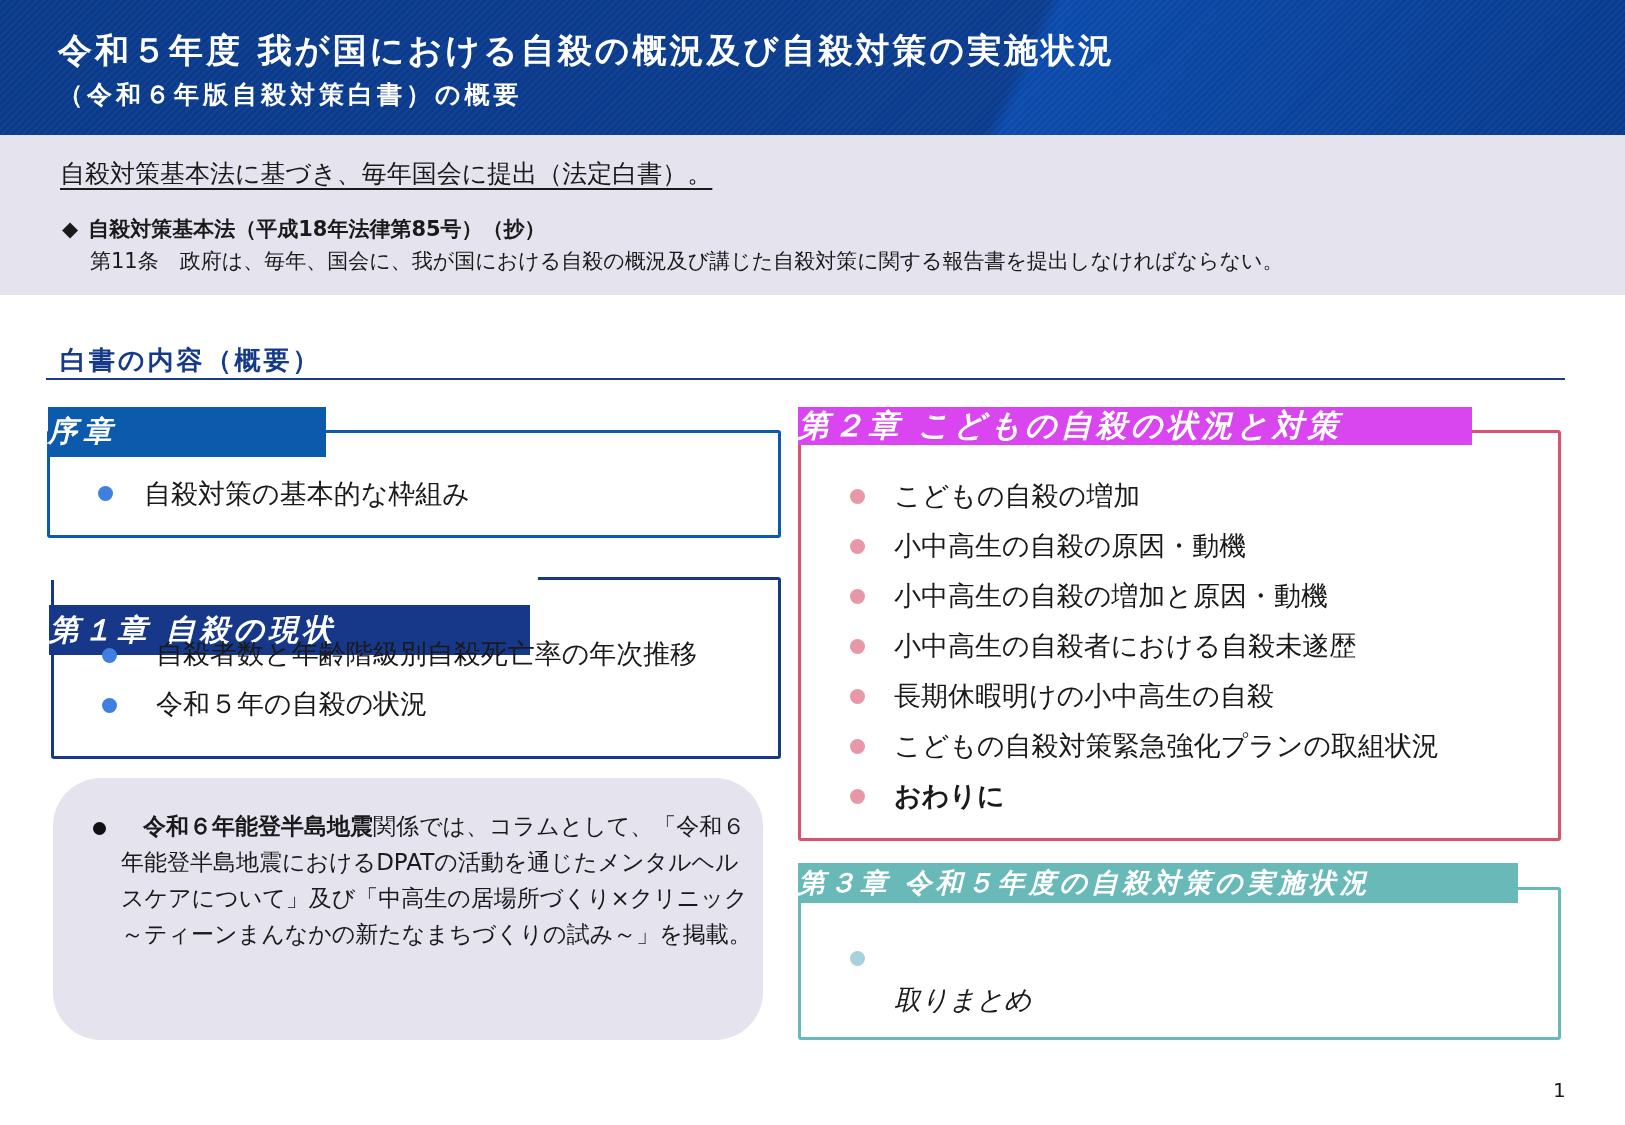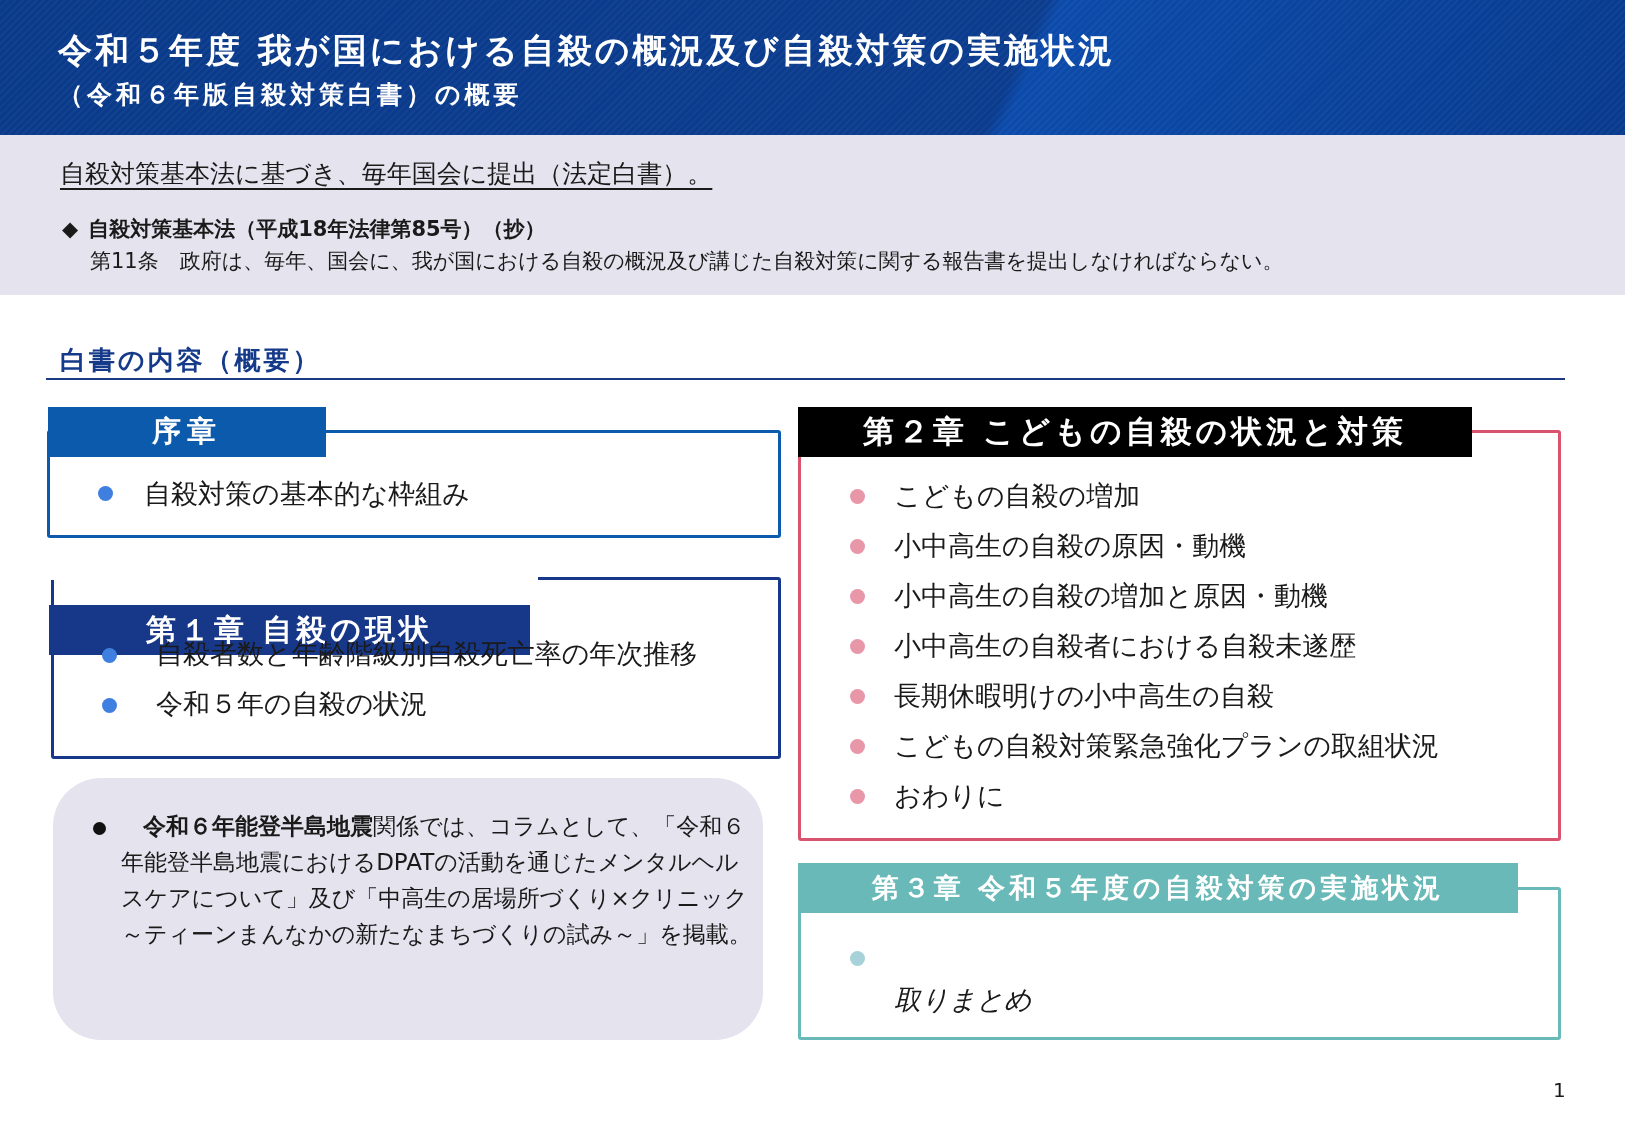--- a/index.html
+++ b/index.html
@@ -42,21 +42,21 @@
       letter-spacing:3px; white-space:nowrap;
     }
     .section-rule {
       position:absolute; left:46px; top:378px; width:1519px; height:2px; background:#1b3a84;
     }
     .chapter {
       position:absolute; box-sizing:border-box; border:3px solid; border-radius:3px;
     }
     .chapter-label {
       position:absolute; color:#fff; font-weight:bold; white-space:nowrap;
-      display:flex; align-items:center; justify-content:center;
+      display:flex; align-items:center; font-style:italic;
     }
     .bullet-list { position:absolute; margin:0; padding:0; list-style:none; }
     .bullet-list li { position:relative; white-space:nowrap; font-size:27px; }
     .dot {
       position:absolute; width:15px; height:15px; border-radius:50%;
     }
     .note {
       position:absolute; left:53px; top:778px; width:710px; height:262px;
       background:#e4e3ee; border-radius:48px;
     }
@@ -119,21 +119,21 @@
   </li>
 </ul>
 
 <div class="note">
   <span class="ndot"></span>
   <div class="ntext"><b>令和６年能登半島地震</b><span>関係では、コラムとして、「令和６年能登半島地震におけるDPATの活動を通じたメンタルヘルスケアについて」及び「中高生の居場所づくり×クリニック～ティーンまんなかの新たなまちづくりの試み～」を掲載。</span></div>
 </div>
 
 <div class="chapter" style="left:798px; top:430px; width:763px; height:411px; border-color:#d9536f;"></div>
 <div style="position:absolute; left:796px; top:405px; width:686px; height:24px; background:#fff;"></div>
-<div class="chapter-label" style="left:798px; top:407px; width:674px; height:50px; background:#000000; font-size:31px; letter-spacing:4px;">
+<div class="chapter-label" style="left:798px; top:407px; width:674px; height:38px; background:#d946ef; font-size:31px; letter-spacing:4px;">
   <span>第２章 こどもの自殺の状況と対策</span>
 </div>
 <ul class="bullet-list" style="left:850px; top:478px;">
   <li style="padding-left:44px; height:50px;">
     <span class="dot" style="left:0; top:11px; background:#e897a8;"></span>
     <span>こどもの自殺の増加</span>
   </li>
   <li style="padding-left:44px; height:50px;">
     <span class="dot" style="left:0; top:11px; background:#e897a8;"></span>
     <span>小中高生の自殺の原因・動機</span>
@@ -147,29 +147,29 @@
     <span>小中高生の自殺者における自殺未遂歴</span>
   </li>
   <li style="padding-left:44px; height:50px;">
     <span class="dot" style="left:0; top:11px; background:#e897a8;"></span>
     <span>長期休暇明けの小中高生の自殺</span>
   </li>
   <li style="padding-left:44px; height:50px;">
     <span class="dot" style="left:0; top:11px; background:#e897a8;"></span>
     <span>こどもの自殺対策緊急強化プランの取組状況</span>
   </li>
-  <li style="padding-left:44px; height:50px;">
+  <li style="padding-left:44px; height:50px;font-weight:bold;">
     <span class="dot" style="left:0; top:11px; background:#e897a8;"></span>
     <span>おわりに</span>
   </li>
 </ul>
 
 <div class="chapter" style="left:798px; top:887px; width:763px; height:153px; border-color:#68b9b7;"></div>
 <div style="position:absolute; left:796px; top:860px; width:728px; height:26px; background:#fff;"></div>
-<div class="chapter-label" style="left:798px; top:863px; width:720px; height:50px; background:#68b9b7; font-size:27px; letter-spacing:4px;">
+<div class="chapter-label" style="left:798px; top:863px; width:720px; height:40px; background:#68b9b7; font-size:27px; letter-spacing:4px;">
   <span>第３章 令和５年度の自殺対策の実施状況</span>
 </div>
 <ul class="bullet-list" style="left:850px; top:940px;">
   <li style="padding-left:44px; height:42px;">
     <span class="dot" style="left:0; top:11px; background:#a8d2d9;"></span>
   </li>
   <li style="padding-left:44px;font-style:italic;">
     <span>取りまとめ</span>
   </li>
 </ul>

